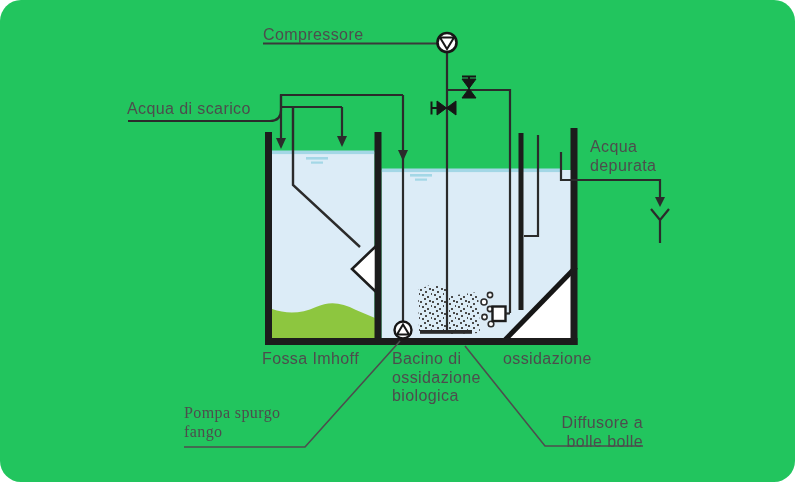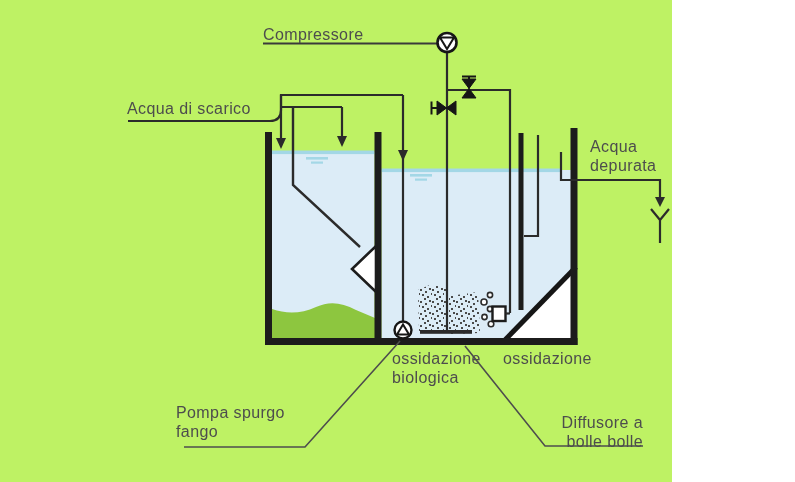--- a/index.html
+++ b/index.html
@@ -1,17 +1,17 @@
 <!DOCTYPE html>
 <html><head>
 <meta charset="utf-8">
 <style>
   html,body{margin:0;padding:0;background:#fff;}
-  .stage{position:relative;width:672px;height:482px;background:#bef264;overflow:hidden;
-         font-family:"Liberation Sans",sans-serif;}
+  .stage{position:relative;width:795px;height:482px;background:#22c55e;overflow:hidden;
+         font-family:"Liberation Sans",sans-serif;border-radius:21px;}
   .stage svg{position:absolute;left:0;top:0;}
   .lbl{position:absolute;color:#4d4d4d;font-size:16px;letter-spacing:.4px;line-height:18.5px;white-space:nowrap;}
   .lbl span{display:block;}
   .lbl.right{text-align:right;}
 </style>
 </head>
 <body>
 
 <div class="stage">
 
@@ -134,31 +134,35 @@
 
 <div class="lbl" style="left:127px;top:100px;">
   <span>Acqua di scarico</span>
 </div>
 
 <div class="lbl" style="left:590px;top:138px;">
   <span>Acqua</span>
   <span>depurata</span>
 </div>
 
+<div class="lbl" style="left:262px;top:350px;">
+  <span>Fossa Imhoff</span>
+</div>
 
 <div class="lbl" style="left:392px;top:350px;">
+  <span>Bacino di</span>
   <span>ossidazione</span>
   <span>biologica</span>
 </div>
 
 <div class="lbl" style="left:503px;top:350px;">
   <span>ossidazione</span>
 </div>
 
-<div class="lbl" style="left:176px;top:404px;">
+<div class="lbl" style="left:184px;top:404px;font-family:Liberation Serif, serif;">
   <span>Pompa spurgo</span>
   <span>fango</span>
 </div>
 
 <div class="lbl right" style="left:543px;top:406px;width:100px;margin-top:8px;">
   <span>Diffusore a</span>
   <span>bolle bolle</span>
 </div>
 
 </div>

